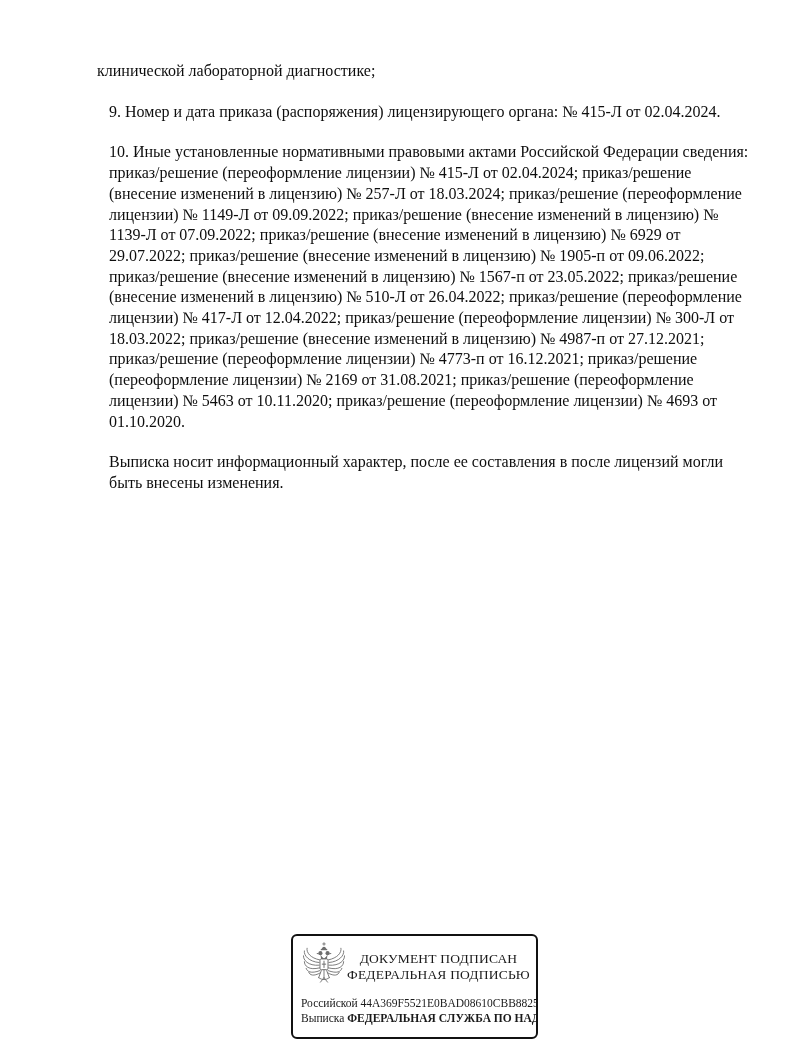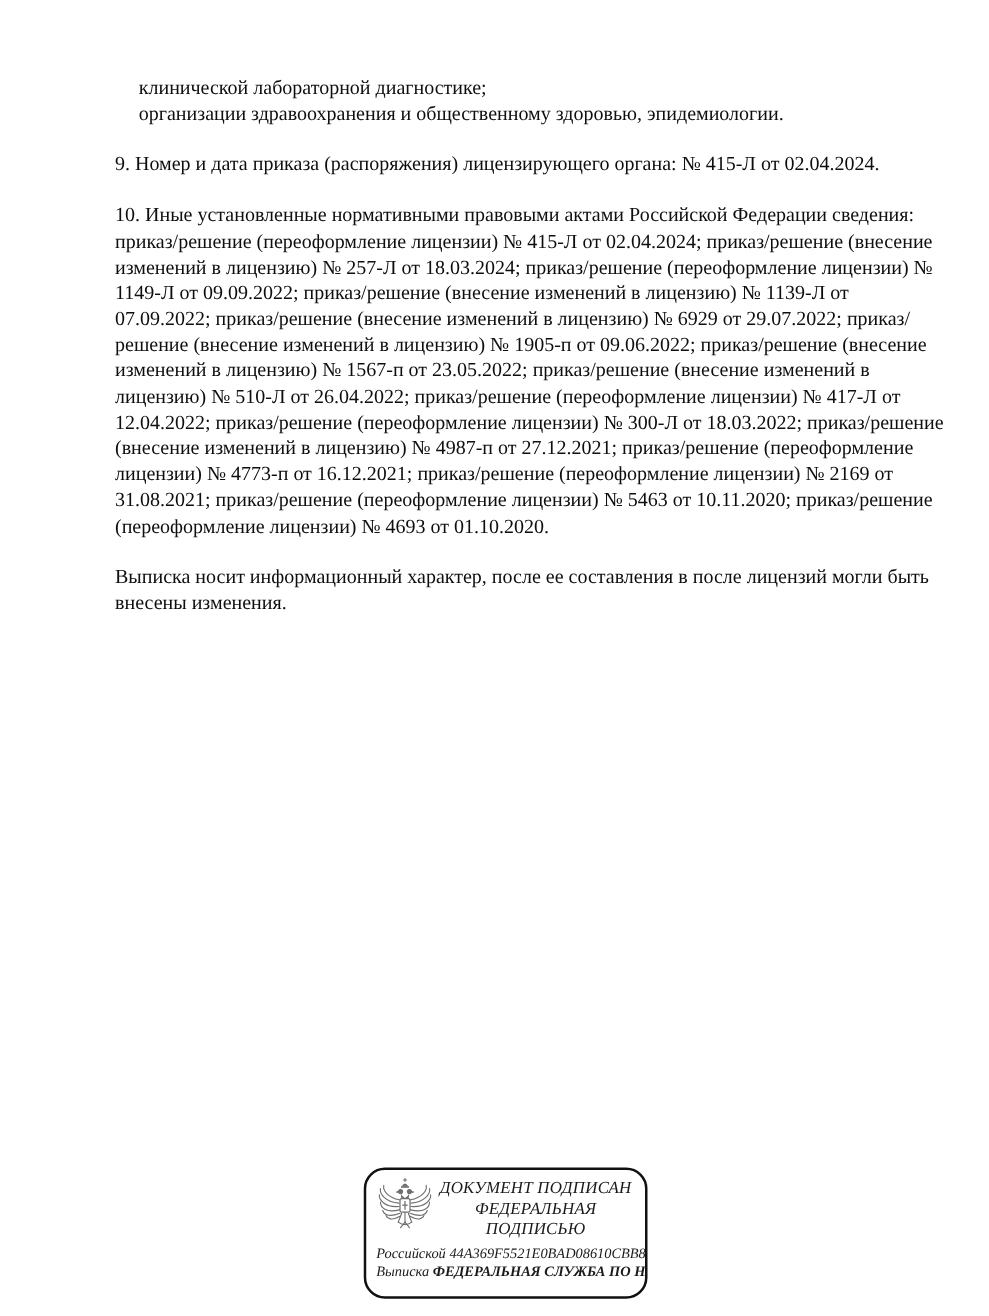--- a/index.html
+++ b/index.html
@@ -12,32 +12,31 @@
     overflow: hidden;
   }
   .content {
     position: absolute;
     left: 92px; top: 61px;
     width: 666px;
     font-size: 16px;
     line-height: 20.7px;
     text-align: left;
   }
-  .cont-line { margin-left: 19px; }
-  .para { margin: 20px 0 0 0; }
+  .cont-line { margin-left: 5px; }
+  .para { margin: 20px 0 0 17px; }
   .stamp {
     position: absolute;
     left: 291px; top: 934px;
-    width: 227px; height: 105px;
+    width: 247px; height: 105px;
     border: 2px solid #111111;
-    border-radius: 17px;
+    border-radius: 6px;
     box-sizing: border-box;
     background: #ffffff;
     overflow: hidden;
-    font-style: italic;
   }
   .stamp-top {
     display: flex;
     align-items: center;
     padding: 5px 6px 0 8px;
     height: 52px;
   }
   .emblem { width: 46px; height: 50px; flex: none; }
   .stamp-title {
     flex: 1;
@@ -57,21 +56,20 @@
   }
   .stamp-lines .row { white-space: nowrap; overflow: hidden; }
   .owner-name { font-weight: bold; }
 </style>
 </head>
 <body>
 
 <div class="content">
   <div>
     <div class="cont-line">клинической лабораторной диагностике;</div>
-    <div class="cont-line">организации здравоохранения и общественному здоровью, эпидемиологии.</div>
   </div>
   <p class="para">9. Номер и дата приказа (распоряжения) лицензирующего органа: № 415-Л от 02.04.2024.</p>
   <p class="para">10. Иные установленные нормативными правовыми актами Российской Федерации сведения: приказ/решение (переоформление лицензии) № 415-Л от 02.04.2024; приказ/решение (внесение изменений в лицензию) № 257-Л от 18.03.2024; приказ/решение (переоформление лицензии) № 1149-Л от 09.09.2022; приказ/решение (внесение изменений в лицензию) № 1139-Л от 07.09.2022; приказ/решение (внесение изменений в лицензию) № 6929 от 29.07.2022; приказ/решение (внесение изменений в лицензию) № 1905-п от 09.06.2022; приказ/решение (внесение изменений в лицензию) № 1567-п от 23.05.2022; приказ/решение (внесение изменений в лицензию) № 510-Л от 26.04.2022; приказ/решение (переоформление лицензии) № 417-Л от 12.04.2022; приказ/решение (переоформление лицензии) № 300-Л от 18.03.2022; приказ/решение (внесение изменений в лицензию) № 4987-п от 27.12.2021; приказ/решение (переоформление лицензии) № 4773-п от 16.12.2021; приказ/решение (переоформление лицензии) № 2169 от 31.08.2021; приказ/решение (переоформление лицензии) № 5463 от 10.11.2020; приказ/решение (переоформление лицензии) № 4693 от 01.10.2020.</p>
   <p class="para">Выписка носит информационный характер, после ее составления в после лицензий могли быть внесены изменения.</p>
 </div>
 
 <div class="stamp">
   <div class="stamp-top">
     <span class="emblem">
       <svg viewBox="0 0 50 56" width="46" height="50" xmlns="http://www.w3.org/2000/svg">

